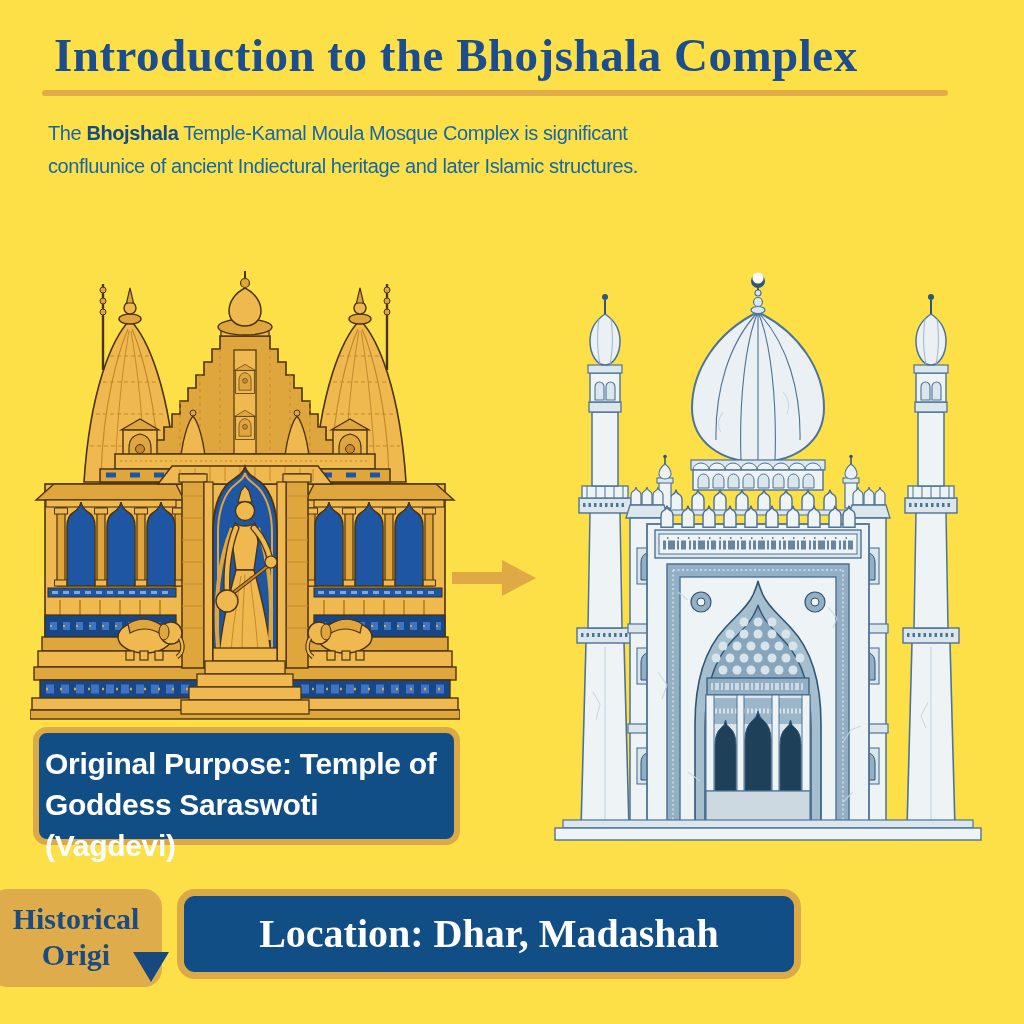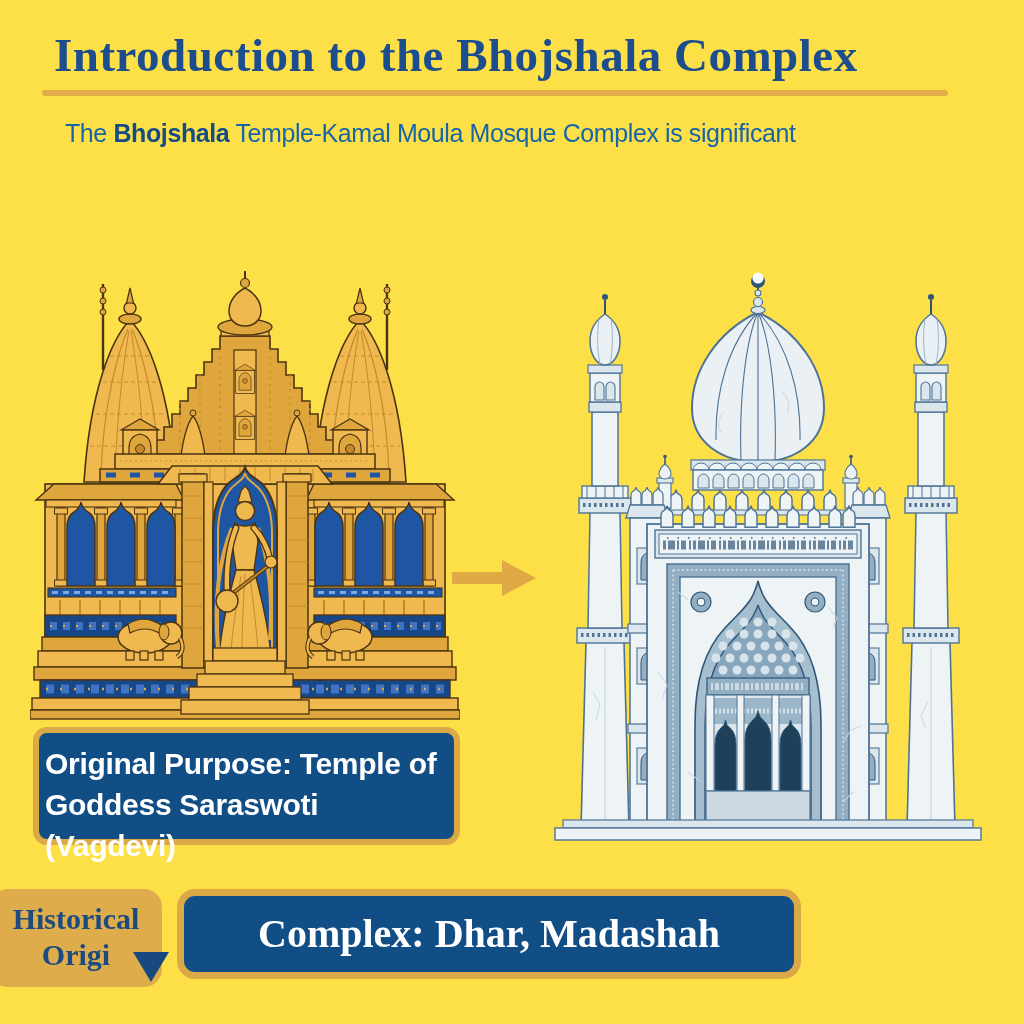--- a/index.html
+++ b/index.html
@@ -2,21 +2,21 @@
 <html><head>
 <meta charset="utf-8">
 <style>
   html,body{margin:0;padding:0;background:#ffffff;}
   .canvas{position:relative;width:1024px;height:1024px;background:#fde047;overflow:hidden;
           font-family:"Liberation Sans",sans-serif;padding-left:44px;}
   .title{position:absolute;left:54px;top:28px;width:920px;white-space:nowrap;
          font-family:"Liberation Serif",serif;font-weight:bold;font-size:47px;
          color:#1B4D8F;letter-spacing:.5px;}
   .rule{position:absolute;left:42px;top:90px;width:906px;height:6px;background:#E2AC49;border-radius:3px;}
-  .intro{position:absolute;left:65px;top:117px;width:960px;font-size:25px;line-height:33px;
+  .intro{position:absolute;left:48px;top:117px;width:960px;font-size:20px;line-height:33px;
          color:#1565A8;letter-spacing:-0.4px;}
   .intro .ln{white-space:nowrap;}
   .intro .b{font-weight:bold;color:#134C86;}
   .temple{position:absolute;left:30px;top:270px;width:430px;height:450px;}
   .mosque{position:absolute;left:543px;top:272px;width:450px;height:572px;}
   .arrow{position:absolute;left:452px;top:556px;width:88px;height:44px;}
   .purpose-box{position:absolute;left:33px;top:727px;width:403px;height:88px;
                background:#114E85;border:6px solid #DBA945;border-radius:14px;
                color:#FFFFFF;font-weight:bold;font-size:30px;line-height:41px;
                padding:10px 6px 8px 6px;letter-spacing:-0.3px;}
@@ -35,20 +35,21 @@
 </head>
 <body>
 
 <div class="canvas">
 
   <div class="title">Introduction to the Bhojshala Complex</div>
   <div class="rule"></div>
 
   <div class="intro">
     <div class="ln"><span>The </span><span class="b">Bhojshala</span><span> Temple-Kamal Moula Mosque Complex is significant</span></div>
+    <div class="ln">confluunice of ancient Indiectural heritage and later Islamic structures.</div>
   </div>
 
   <svg class="temple" viewBox="0 0 430 450" xmlns="http://www.w3.org/2000/svg">
     <defs>
       <g id="ttwr">
         <path d="M-46,166 C-40,74 -18,22 0,4 C18,22 40,74 46,166 Z" fill="#EFB950" stroke="#4A3312" stroke-width="1.6"></path>
         <path d="M-29,160 C-27,86 -11,34 -2,13" fill="none" stroke="#C5892B" stroke-width="1.2"></path>
         <path d="M29,160 C27,86 11,34 2,13" fill="none" stroke="#C5892B" stroke-width="1.2"></path>
         <path d="M-15,163 C-13,92 -5,38 -1,15" fill="none" stroke="#C5892B" stroke-width="1"></path>
         <path d="M15,163 C13,92 5,38 1,15" fill="none" stroke="#C5892B" stroke-width="1"></path>
@@ -414,15 +415,15 @@
     <div>Original Purpose: Temple of</div>
     <div>Goddess Saraswoti (Vagdevi)</div>
   </div>
 
   <div class="hist-box">
     <div>Historical</div>
     <div>Origi</div>
   </div>
   <div class="hist-tri"></div>
 
-  <div class="loc-box">Complex: Dhar, Madashah</div>
+  <div class="loc-box">Location: Dhar, Madashah</div>
 
 </div>
 
 </body></html>

